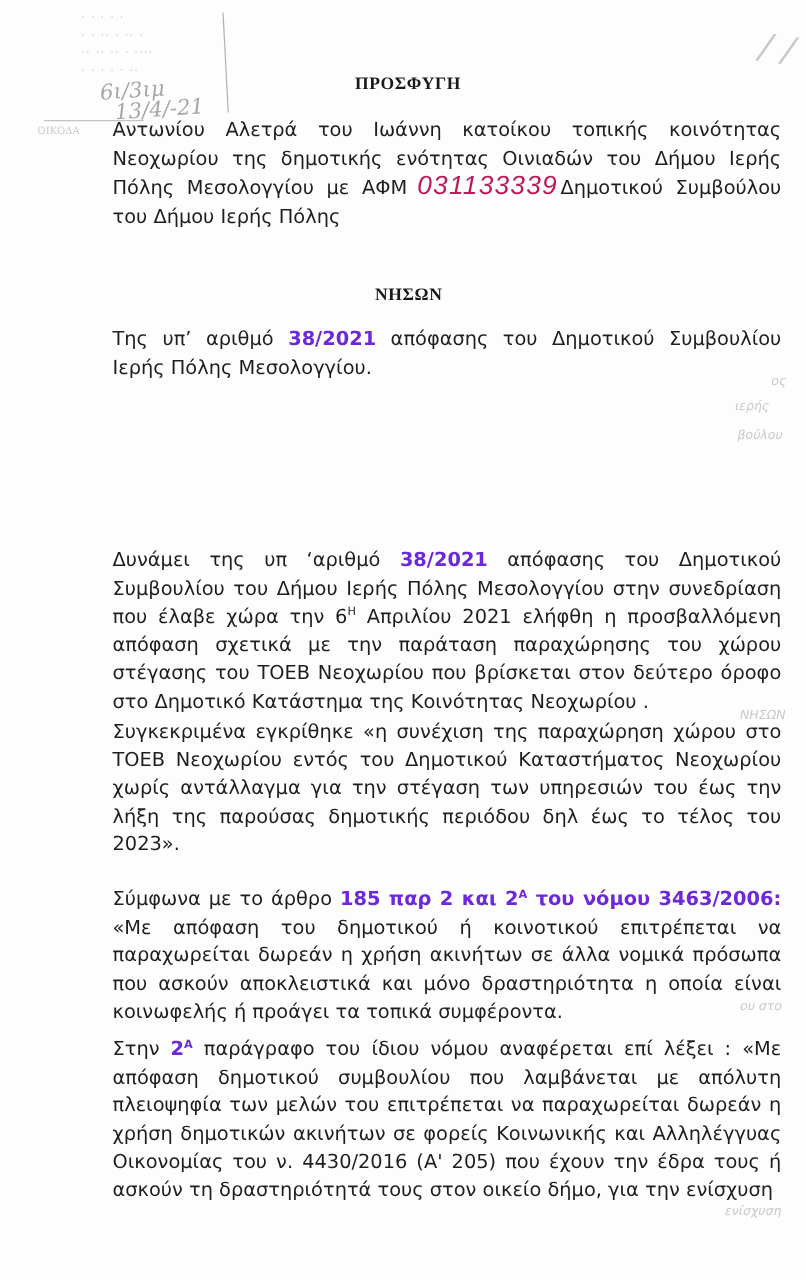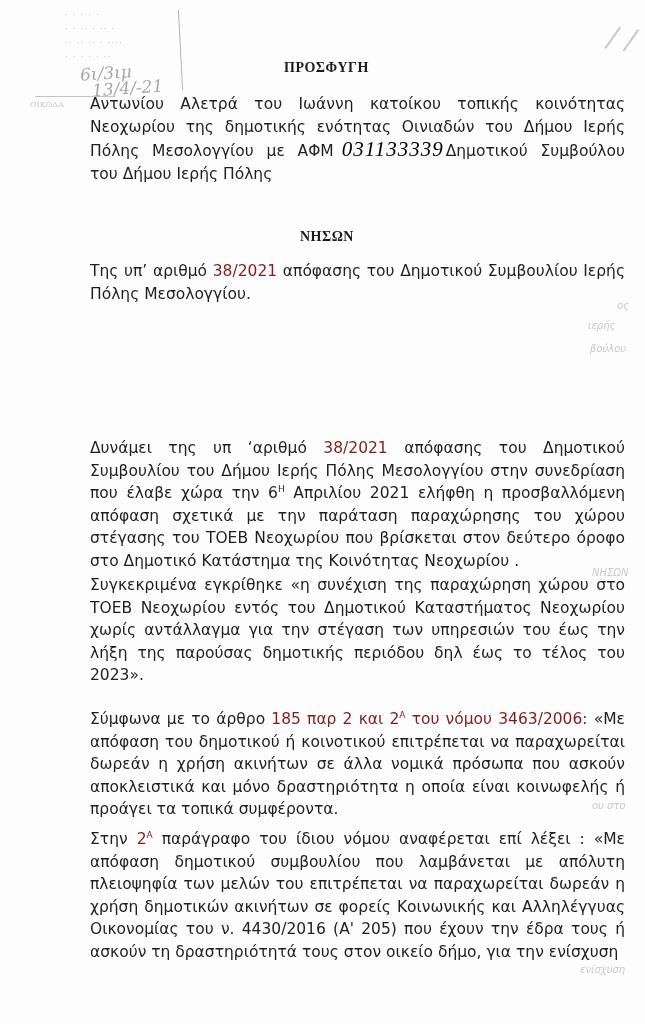--- a/index.html
+++ b/index.html
@@ -103,28 +103,28 @@
       position: absolute;
       left: 90px;
       width: 545px;
       font-weight: bold;
       font-size: 16.5px;
       line-height: 24px;
       letter-spacing: 0.3px;
       color: #1a1a1a;
     }
     .afm {
-      font-family: Liberation Serif, serif;
+      font-family: Liberation Sans, sans-serif;
       font-style: italic;
       font-size: 21px;
       letter-spacing: 1px;
-      color: #000000;
+      color: #be185d;
       margin: 12px 2px 0 8px;
     }
-    b { font-weight: normal; color: #7f1d1d; }
+    b { font-weight: bold; color: #6d28d9; }
     sup { font-size: 9px; line-height: 0; vertical-align: 6px; }
     p { margin: 0; }
   </style>
 </head>
 <body>
 
 <div class="page">
 
   <div class="stamp">
     <span class="scribble s1">· ·  ·  ·   ·</span>

